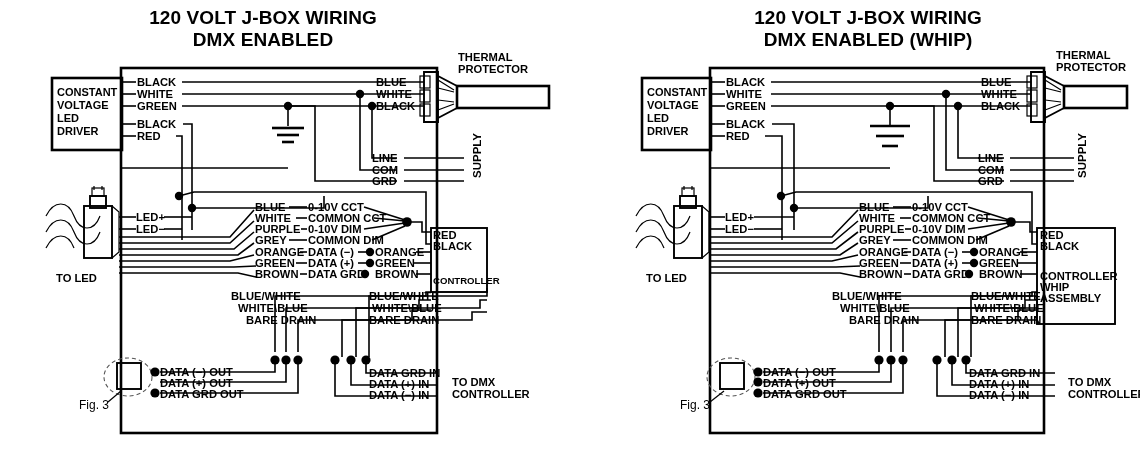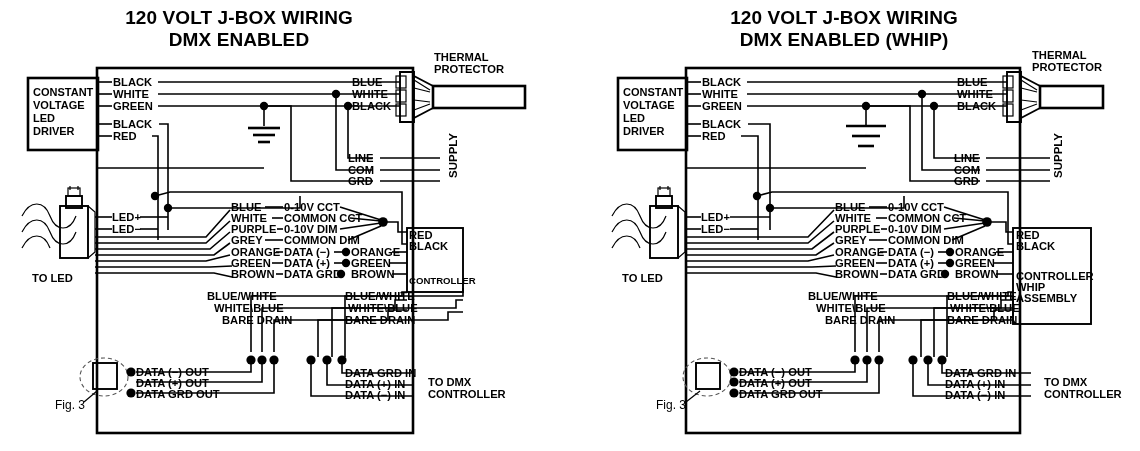--- a/index.html
+++ b/index.html
@@ -1,18 +1,18 @@
 <!DOCTYPE html>
 <html><head>
 <meta charset="utf-8">
 <style>
   html,body{margin:0;padding:0;background:#ffffff;}
   body{width:1140px;height:451px;overflow:hidden;
        font-family:"Liberation Sans",sans-serif;color:#000;}
-  #stage{position:relative;width:918px;height:451px;}
+  #stage{position:relative;width:918px;height:451px;padding-left:24px;}
   svg{display:block;}
   .ttl{font-weight:bold;font-size:19px;letter-spacing:.1px;text-anchor:middle;}
   .lbl{font-weight:bold;font-size:11.2px;}
   .lbl-sm{font-weight:bold;font-size:9.6px;}
   .lbl-box{font-weight:bold;font-size:11px;}
   .lbl-fig{font-size:12px;}
   .lbl-sup{font-weight:bold;font-size:11.5px;}
   text{fill:#000;font-family:"Liberation Sans",sans-serif;}
   .w{stroke:#000;stroke-width:1.6;fill:none;}
   .wb{stroke:#000;stroke-width:2.6;fill:none;}

